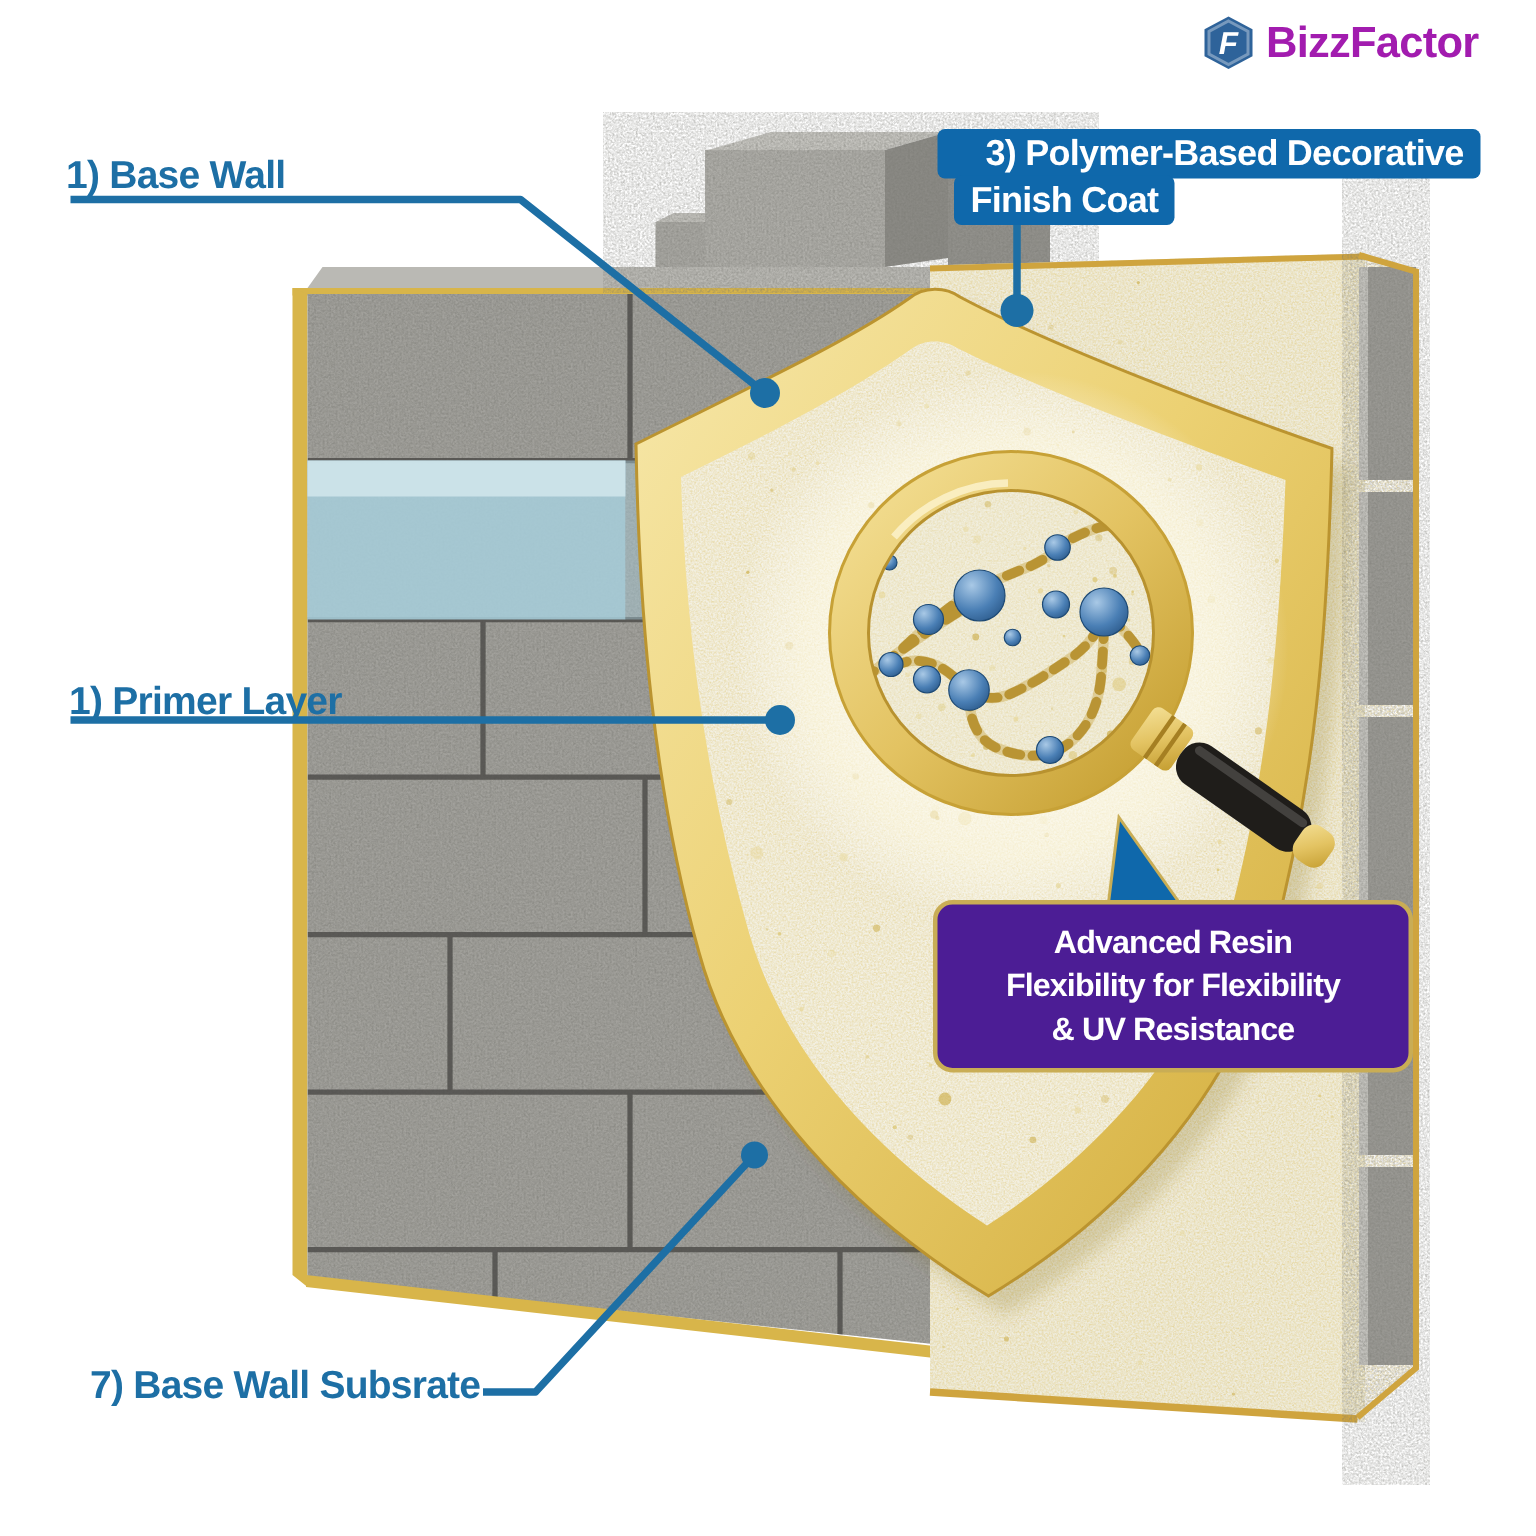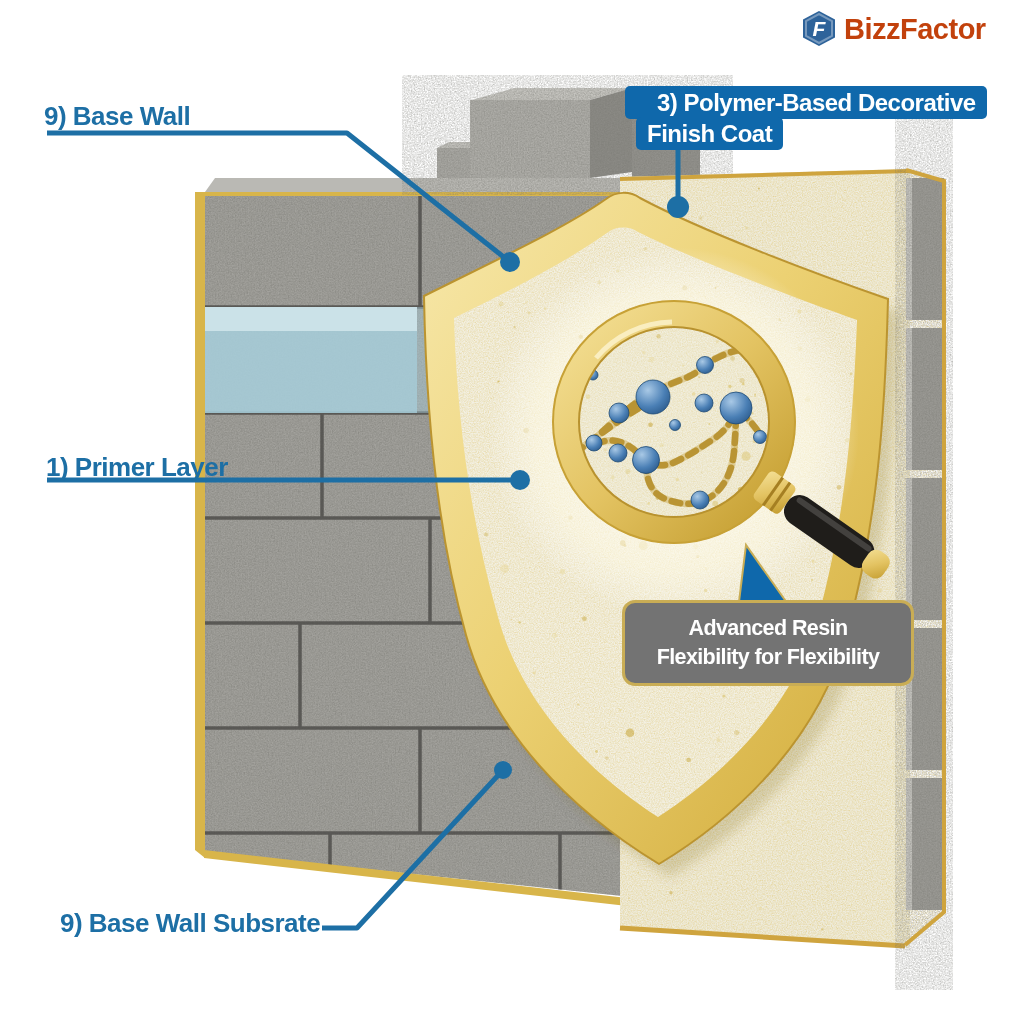--- a/index.html
+++ b/index.html
@@ -3,26 +3,26 @@
 <meta charset="utf-8">
 <style>
   html,body{margin:0;padding:0;background:#ffffff;}
   .stage{position:relative;width:1024px;height:1024px;overflow:hidden;background:#ffffff;
          font-family:"Liberation Sans",sans-serif;}
   .stage svg.illus{position:absolute;left:0;top:0;}
   .lbl{position:absolute;color:#1d6fa5;font-weight:bold;font-size:26px;letter-spacing:-0.5px;
        white-space:nowrap;}
   .badge-line{position:absolute;background:#0f68ab;color:#fff;font-weight:bold;font-size:24px;
        letter-spacing:-0.5px;line-height:31px;padding:1px 11px;border-radius:5px;white-space:nowrap;}
-  .resin-badge{position:absolute;left:622px;top:600px;width:292px;box-sizing:border-box;
-       background:#737373;border:3px solid #c9ad55;border-radius:13px;color:#fff;
+  .resin-badge{position:absolute;left:622px;top:600px;width:320px;box-sizing:border-box;
+       background:#4c1d95;border:3px solid #c9ad55;border-radius:13px;color:#fff;
        font-weight:bold;font-size:21.5px;line-height:29px;letter-spacing:-0.6px;
        text-align:center;padding:11px 4px;}
   .logo{position:absolute;left:801px;top:10px;display:flex;align-items:center;gap:7px;}
-  .logo .word{color:#c2410c;font-weight:bold;font-size:29px;letter-spacing:-0.5px;}
+  .logo .word{color:#a21caf;font-weight:bold;font-size:29px;letter-spacing:-0.5px;}
 </style>
 </head>
 <body>
 
 <div class="stage">
 
 <svg class="illus" width="1024" height="1024" viewBox="0 0 1024 1024">
   <defs>
     <linearGradient id="goldGrad" x1="0" y1="0" x2="1" y2="1">
       <stop offset="0" stop-color="#f7e8ab"></stop>
@@ -432,27 +432,28 @@
 
 <div class="logo">
   <svg width="36" height="38" viewBox="0 0 36 38">
     <polygon points="18,1 34,9.5 34,27.5 18,36 2,27.5 2,9.5" fill="#2e639a"></polygon>
     <polygon points="18,4 31,11 31,26 18,33 5,26 5,11" fill="none" stroke="#ffffff" stroke-width="2" opacity="0.35"></polygon>
     <text x="18" y="26" text-anchor="middle" font-size="21" font-weight="bold" font-style="italic" fill="#ffffff" font-family="Liberation Sans, sans-serif">F</text>
   </svg>
   <span class="word">BizzFactor</span>
 </div>
 
-<div class="lbl" style="left:44px;top:101px;">9) Base Wall</div>
+<div class="lbl" style="left:44px;top:101px;">1) Base Wall</div>
 
 <div class="lbl" style="left:46px;top:452px;">1) Primer Layer</div>
 
 <div class="badge-line" style="left:625px;top:86px;padding-left:32px;">3) Polymer-Based Decorative</div>
 <div class="badge-line" style="left:636px;top:117px;">Finish Coat</div>
 
-<div class="lbl" style="left:60px;top:908px;">9) Base Wall Subsrate</div>
+<div class="lbl" style="left:60px;top:908px;">7) Base Wall Subsrate</div>
 
 <div class="resin-badge">
   <div>Advanced Resin</div>
   <div>Flexibility for Flexibility</div>
+  <div>&amp; UV Resistance</div>
 </div>
 
 </div>
 
 </body></html>

